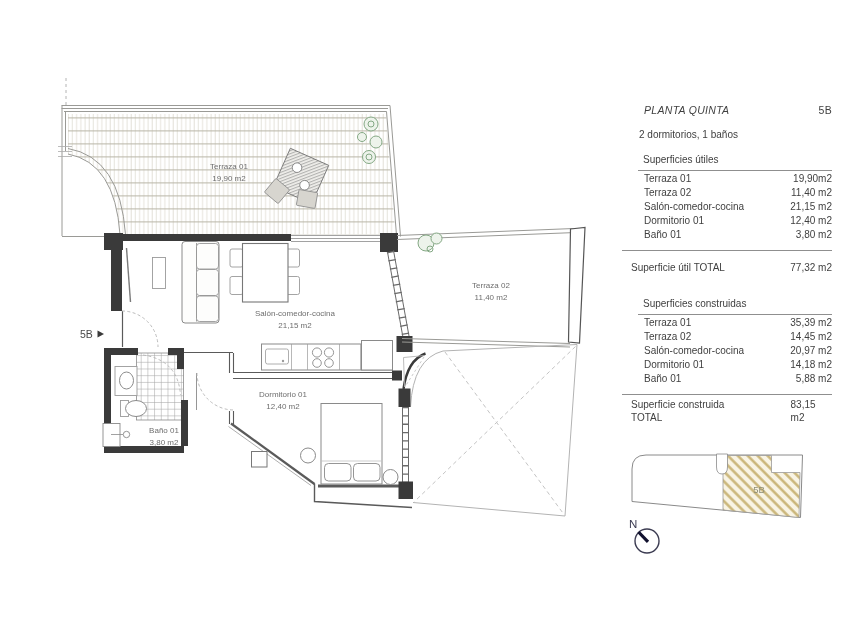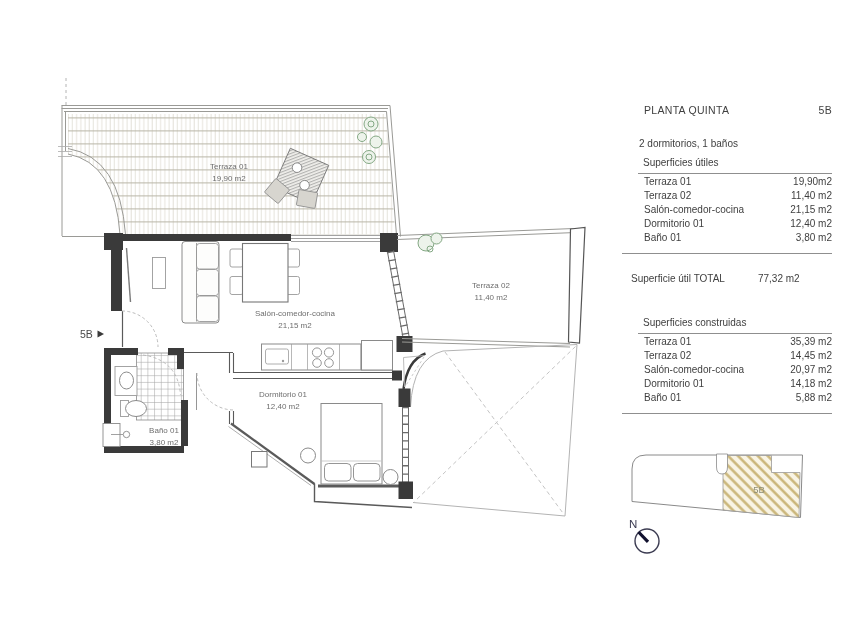--- a/index.html
+++ b/index.html
@@ -7,28 +7,28 @@
           font-family:"Liberation Sans",sans-serif;}
   svg{position:absolute;left:0;top:0;}
   svg text{font-family:"Liberation Sans",sans-serif;}
   .plan-label{font-size:8px;fill:#6e6e6e;text-anchor:middle;}
   .entry-label{font-size:10.5px;fill:#4a4a4a;}
   .loc-label{font-size:9.5px;fill:#8c8c74;text-anchor:middle;}
   .north-label{font-size:11.5px;fill:#3c3c52;}
 
   .panel{position:absolute;left:622px;top:103px;width:210px;color:#3f3f3f;font-size:10px;line-height:13px;}
   .title-row{display:flex;justify-content:space-between;align-items:center;height:14px;font-size:10.5px;letter-spacing:.3px;}
-  .title-row .t{padding-left:22px;}
-  .subtitle{margin-top:20px;padding-left:17px;height:13px;}
-  .sec{margin-top:6px;margin-left:16px;padding-left:5px;padding-bottom:4px;border-bottom:1px solid #8f8f8f;}
-  .sec2{margin-top:31px;}
+  .title-row .t{padding-left:22px;font-style:italic;}
+  .subtitle{margin-top:11px;padding-left:17px;height:13px;}
+  .sec{margin-top:12px;margin-left:16px;padding-left:5px;padding-bottom:4px;border-bottom:1px solid #8f8f8f;}
+  .sec2{margin-top:23px;}
   .row{display:flex;justify-content:space-between;align-items:center;height:14px;}
   .row .lbl{padding-left:22px;}
   .hr{margin-top:9px;border-top:1px solid #8f8f8f;height:0;}
-  .total-row{display:flex;align-items:center;height:14px;margin-top:17px;gap:33px;}
+  .total-row{display:flex;justify-content:space-between;align-items:center;height:14px;margin-top:9px;gap:33px;}
   .total-row .lbl{padding-left:9px;}
 </style>
 </head>
 <body>
 
 <div class="screen">
 
 <svg width="856" height="633" viewBox="0 0 856 633">
   <defs>
     <pattern id="deck" width="4.2" height="13" patternUnits="userSpaceOnUse">
@@ -264,15 +264,19 @@
   <div class="row">
     <span class="lbl">Dormitorio 01</span>
     <span>14,18 m2</span>
   </div>
   <div class="row">
     <span class="lbl">Baño 01</span>
     <span>5,88 m2</span>
   </div>
 
   <div class="hr"></div>
+  <div class="total-row">
+    <span class="lbl">Superficie construida TOTAL</span>
+    <span>83,15 m2</span>
+  </div>
 </div>
 
 </div>
 
 </body></html>

